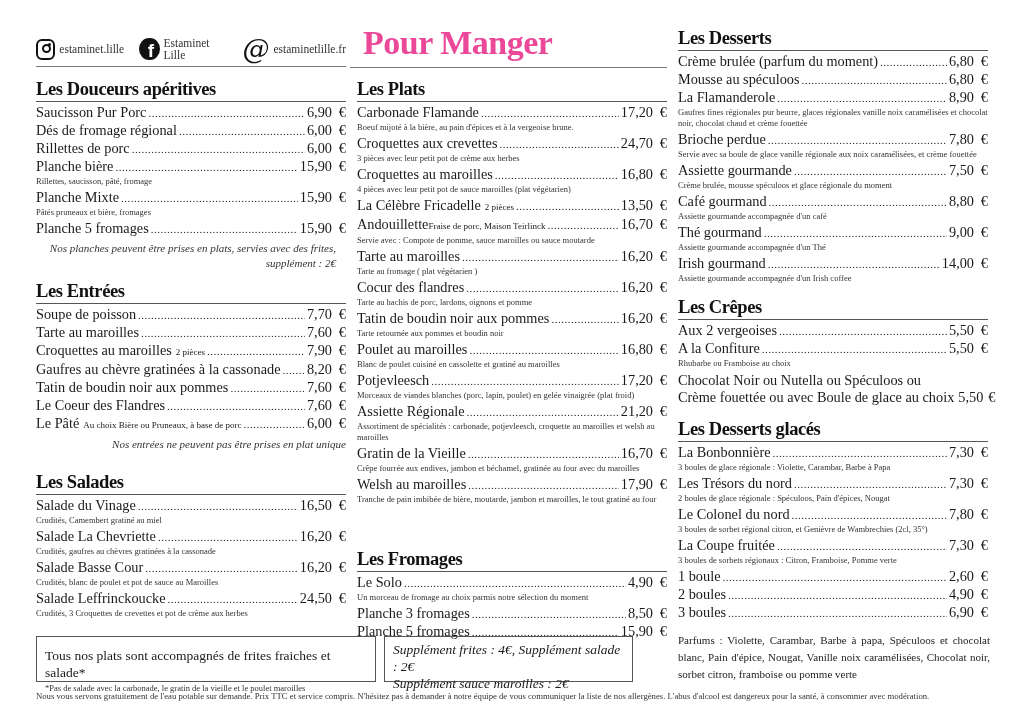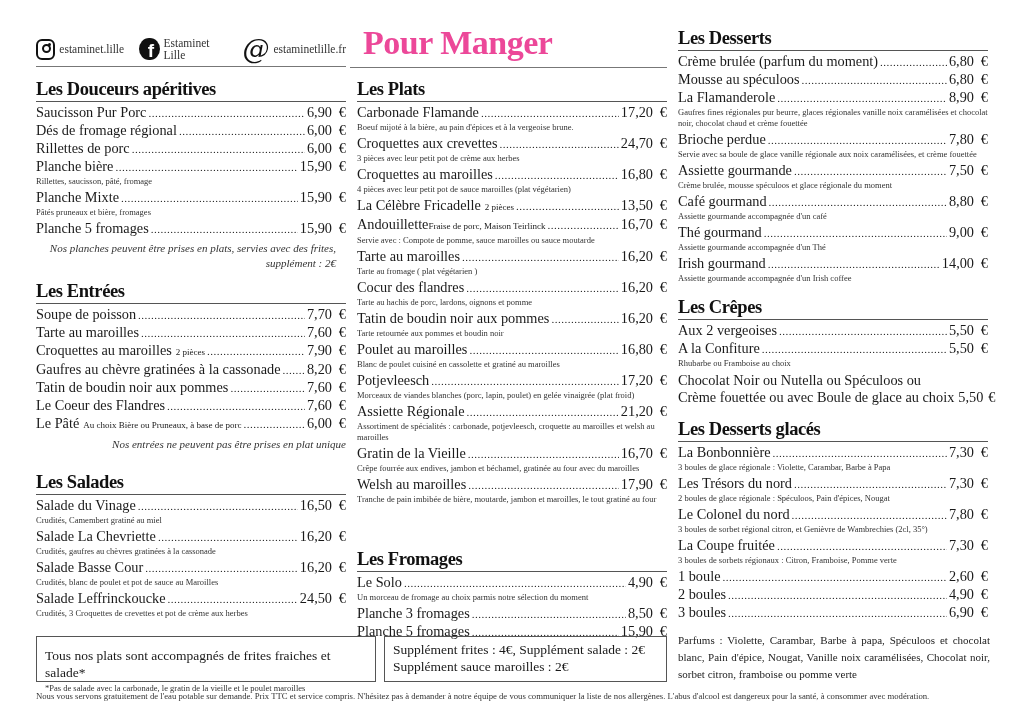--- a/index.html
+++ b/index.html
@@ -456,18 +456,18 @@
       </div>
     </div>
 </div>
 
 <div class="parfums">Parfums : Violette, Carambar, Barbe à papa, Spéculoos et chocolat blanc, Pain d'épice, Nougat, Vanille noix caramélisées, Chocolat noir, sorbet citron, framboise ou pomme verte</div>
 
 <div class="box" style="left:36px; top:636px; width:340px; height:46px;">
   <div class="big">Tous nos plats sont accompagnés de frites fraiches et salade*</div>
   <div class="small">*Pas de salade avec la carbonade, le gratin de la vieille et le poulet maroilles</div>
 </div>
-<div class="box" style="left:384px; top:636px; width:283px; height:46px; padding-top:4px;">
+<div class="box" style="left:384px; top:636px; width:249px; height:46px; padding-top:4px;font-style:italic;">
   <div class="big">Supplément frites : 4€, Supplément salade : 2€</div>
   <div class="big">Supplément sauce maroilles : 2€</div>
 </div>
 
 <div class="footer">Nous vous servons gratuitement de l'eau potable sur demande. Prix TTC et service compris. N'hésitez pas à demander à notre équipe de vous communiquer la liste de nos allergènes. L'abus d'alcool est dangereux pour la santé, à consommer avec modération.</div>
 
 </body></html>

